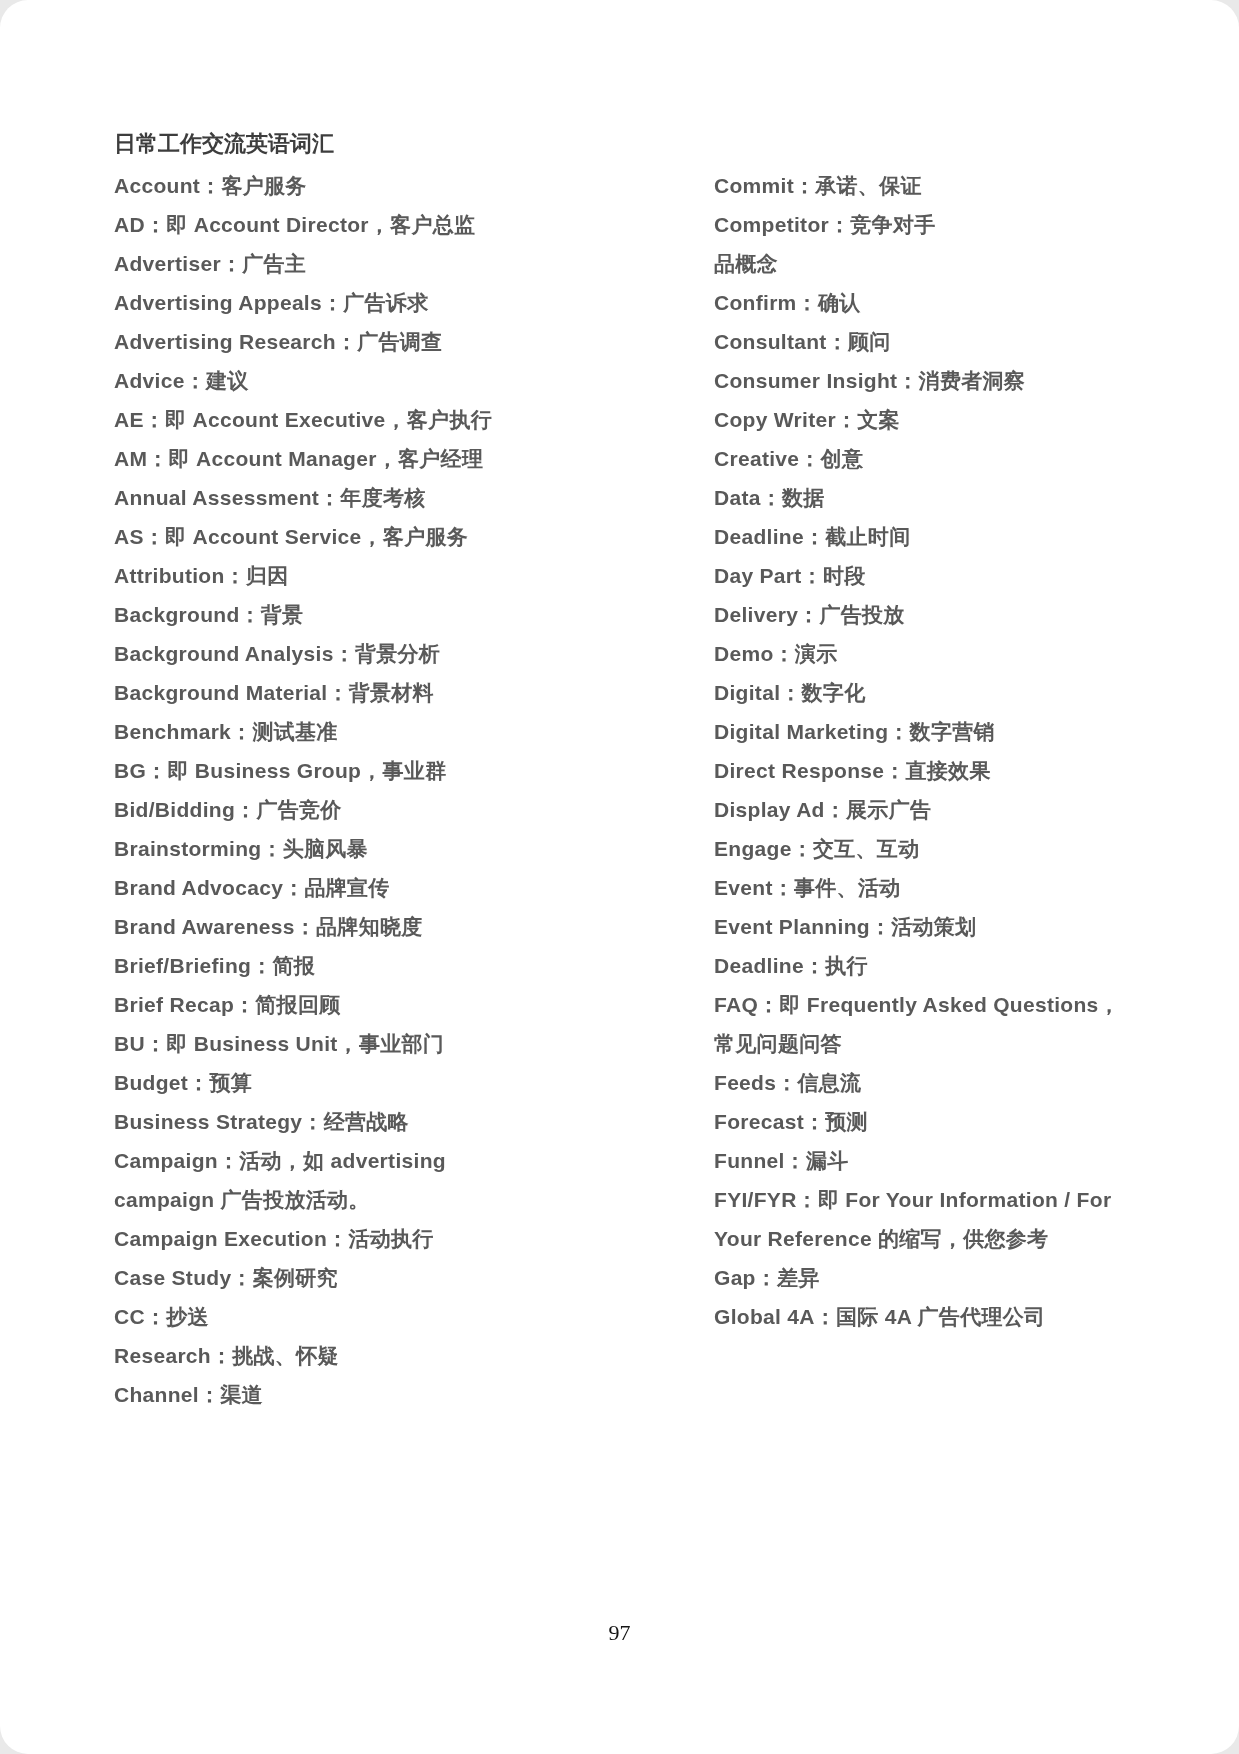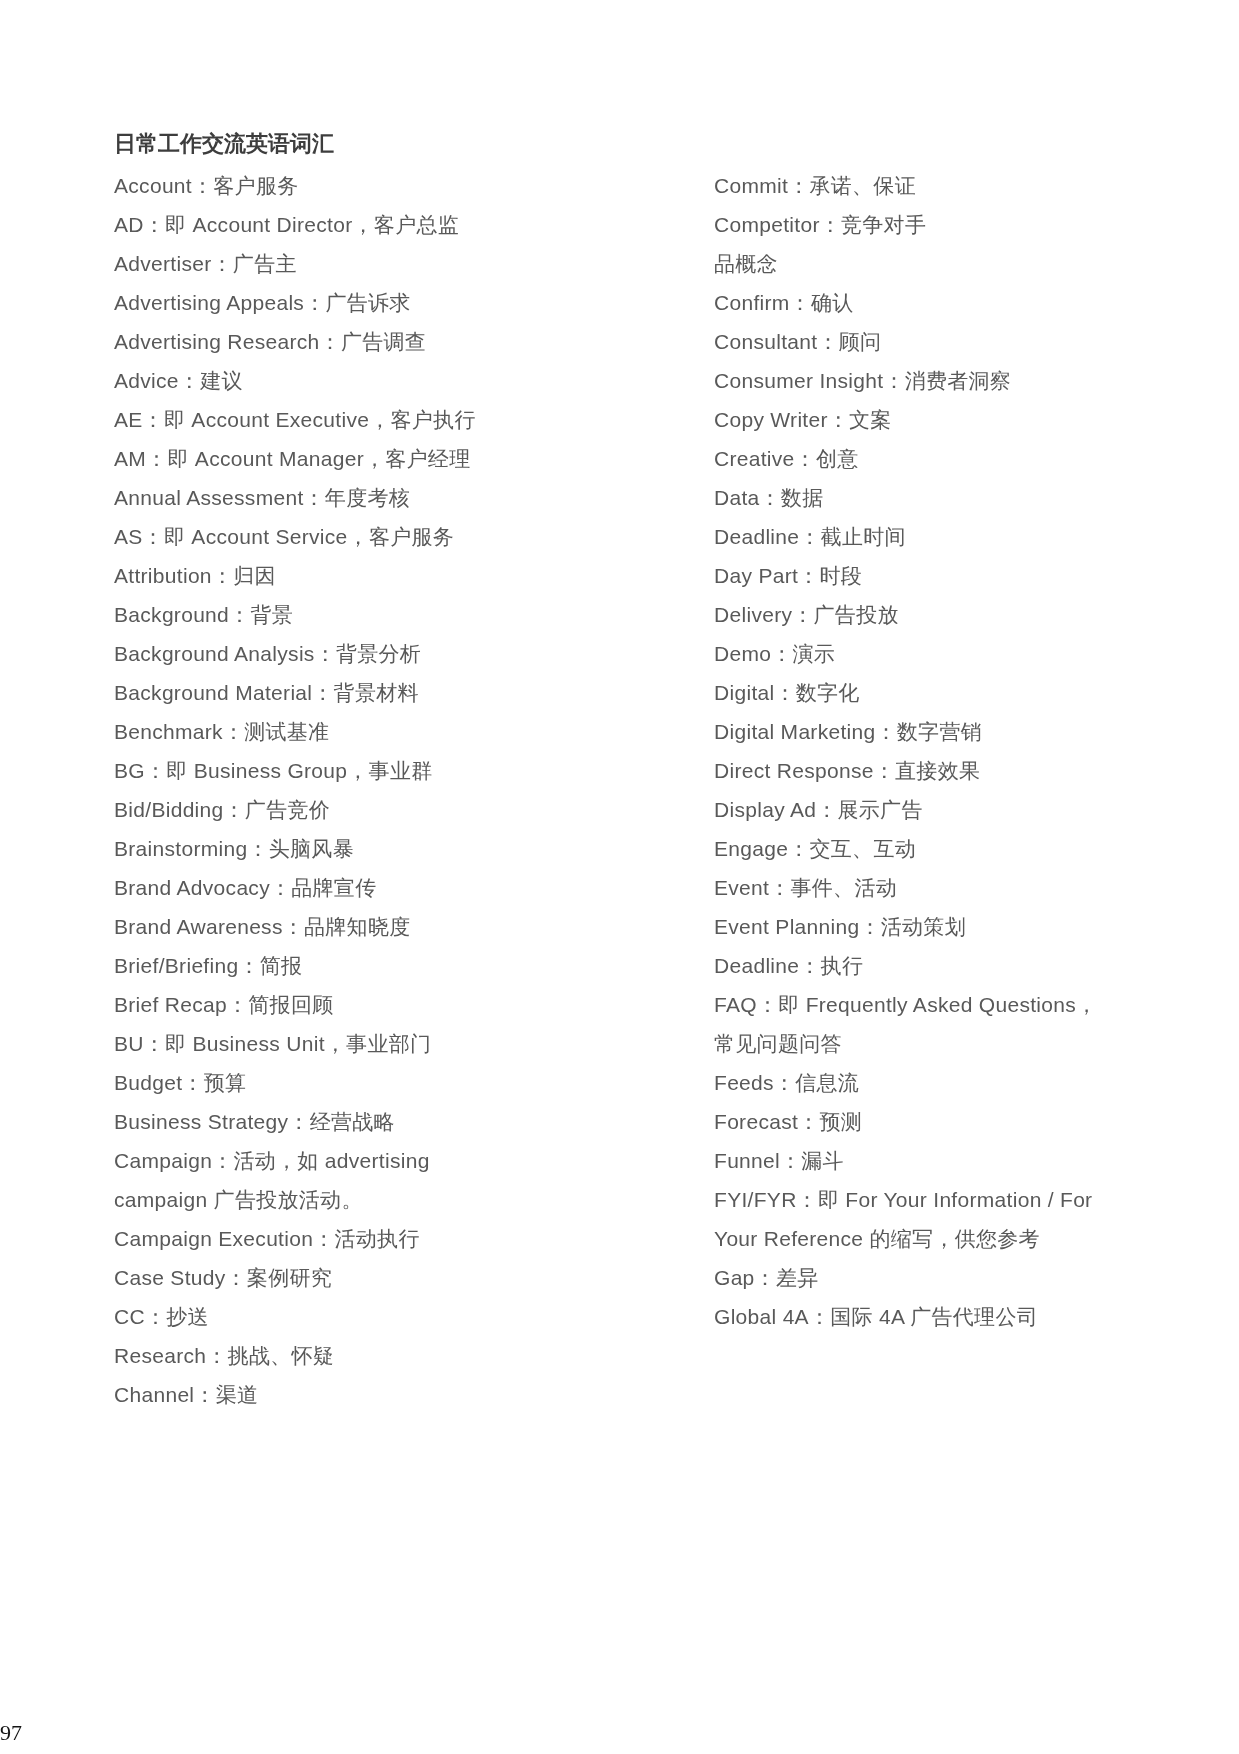--- a/index.html
+++ b/index.html
@@ -8,20 +8,21 @@
     background: #e9e9e9;
   }
   .page {
     position: relative;
     width: 1239px;
     height: 1754px;
     margin: 0 auto;
     background: #ffffff;
     overflow: hidden;
     font-family: "Liberation Sans", "DejaVu Sans", sans-serif;
+    border-radius: 28px;
   }
   .content {
     position: absolute;
     left: 114px;
     top: 124px;
     right: 95px;
   }
   .title {
     margin: 0;
     font-size: 22px;
@@ -29,36 +30,37 @@
     line-height: 40px;
     color: #3d3d3d;
   }
   .columns {
     display: flex;
     gap: 98px;
     margin-top: 2px;
   }
   .col {
     flex: 0 0 auto;
+    font-weight: bold;
   }
   .col-left  { width: 470px; }
   .col-right { width: 462px; margin-left: 32px; }
   .line {
     font-size: 21px;
     line-height: 39px;
     color: #595959;
     letter-spacing: 0.3px;
     white-space: nowrap;
   }
   .page-number {
     position: absolute;
     left: 0;
     right: 0;
-    top: 1720px;
-    text-align: left;
+    top: 1620px;
+    text-align: center;
     font-family: "Liberation Serif", "DejaVu Serif", serif;
     font-size: 22px;
     line-height: 26px;
     color: #141414;
   }
 </style>
 </head>
 <body>
 
 <div class="page">

